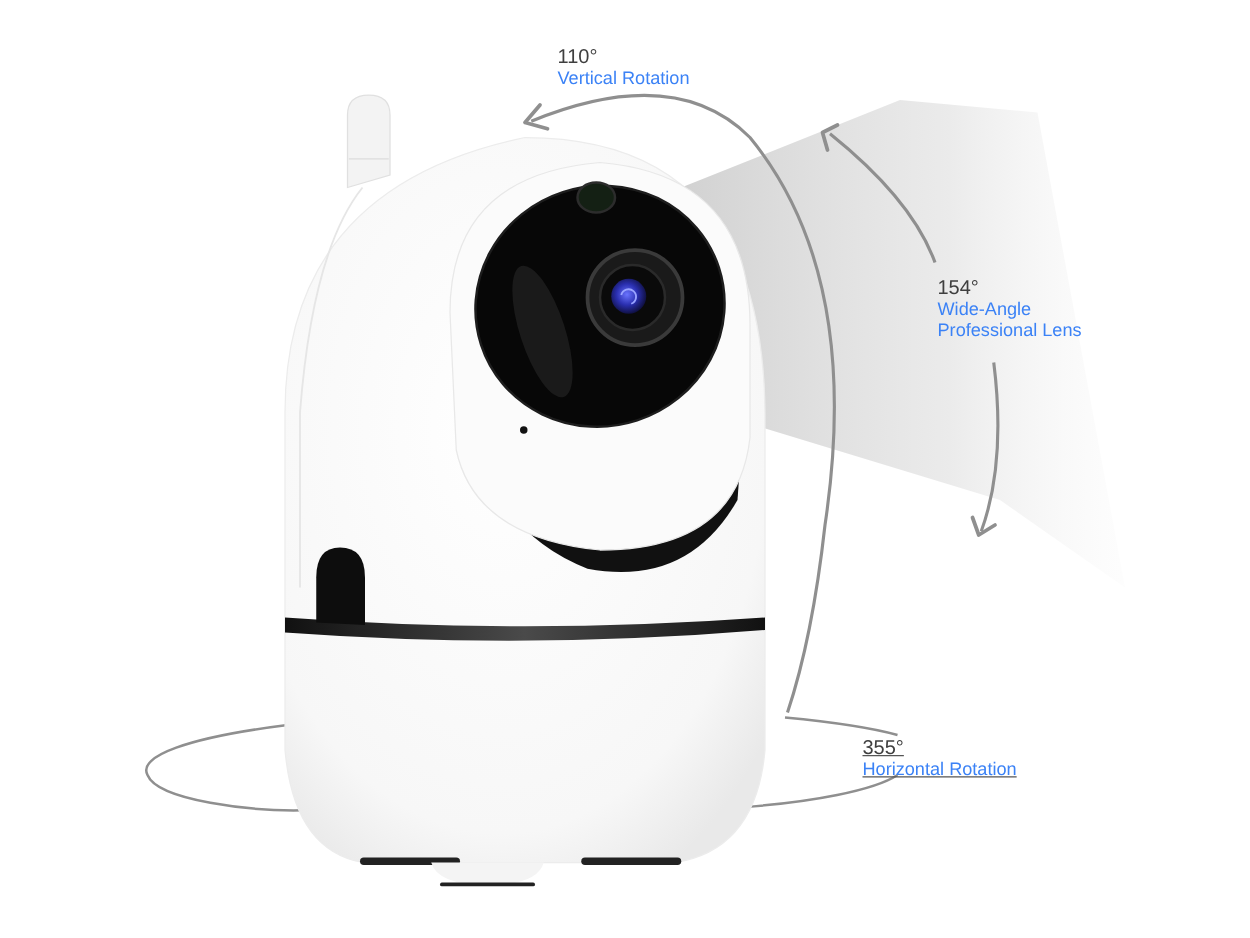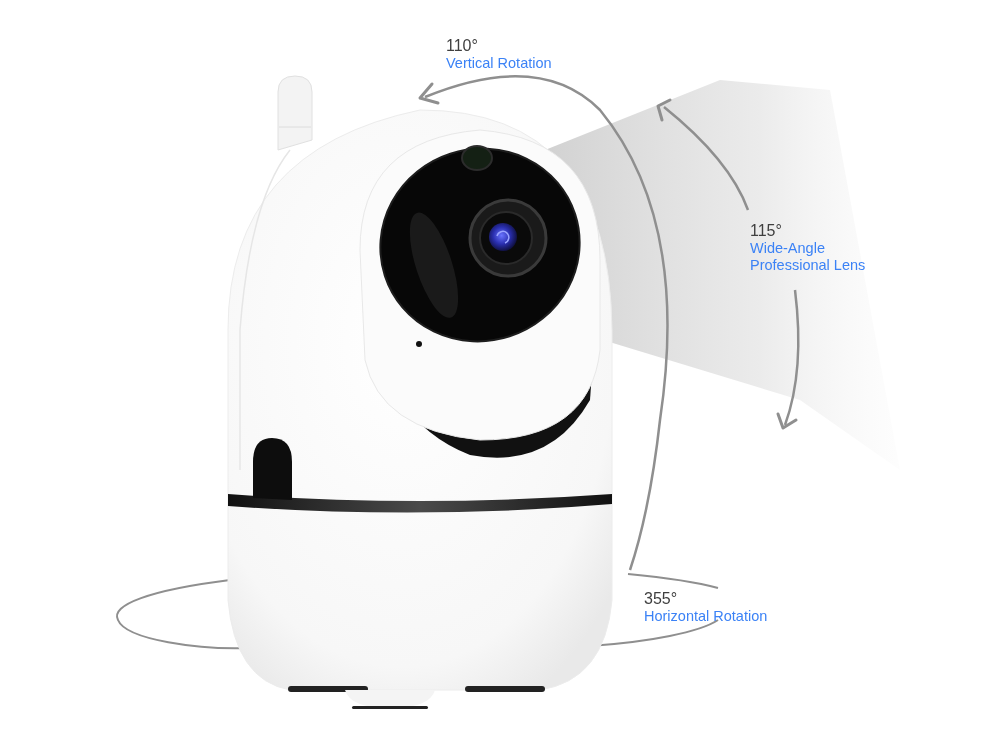--- a/index.html
+++ b/index.html
@@ -99,22 +99,22 @@
       <path d="M 778 414 L 783 428 L 796 420" fill="none" stroke="#8f8f8f" stroke-width="3" stroke-linecap="round" stroke-linejoin="round"></path>
     </g>
   </svg>
 
   <div class="label" style="left:446px; top:37px;">
     <span class="deg">110°</span>
     <span class="desc">Vertical Rotation</span>
   </div>
 
   <div class="label" style="left:750px; top:222px;">
-    <span class="deg">115°</span>
+    <span class="deg">154°</span>
     <span class="desc">Wide-Angle</span>
     <span class="desc">Professional Lens</span>
   </div>
 
-  <div class="label" style="left:644px; top:590px;">
+  <div class="label" style="left:690px; top:590px;text-decoration:underline;">
     <span class="deg">355°</span>
     <span class="desc">Horizontal Rotation</span>
   </div>
 </div>
 
 </body></html>

